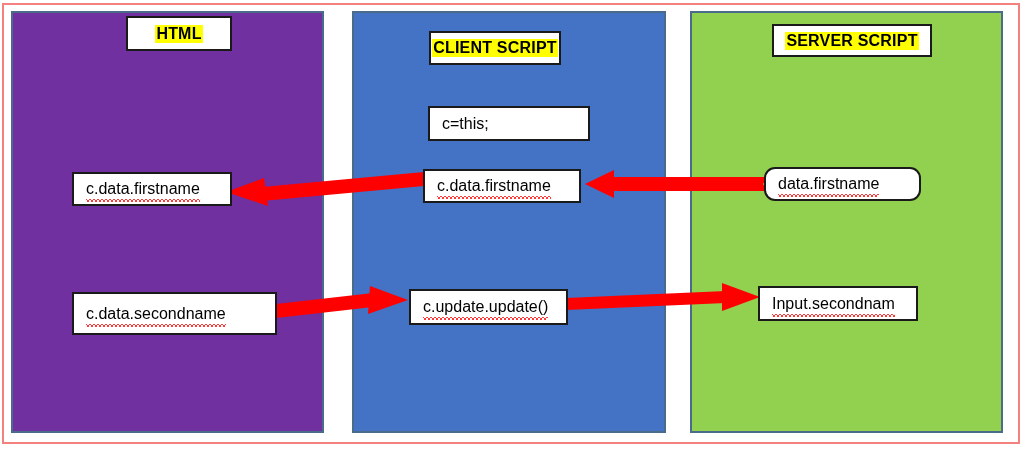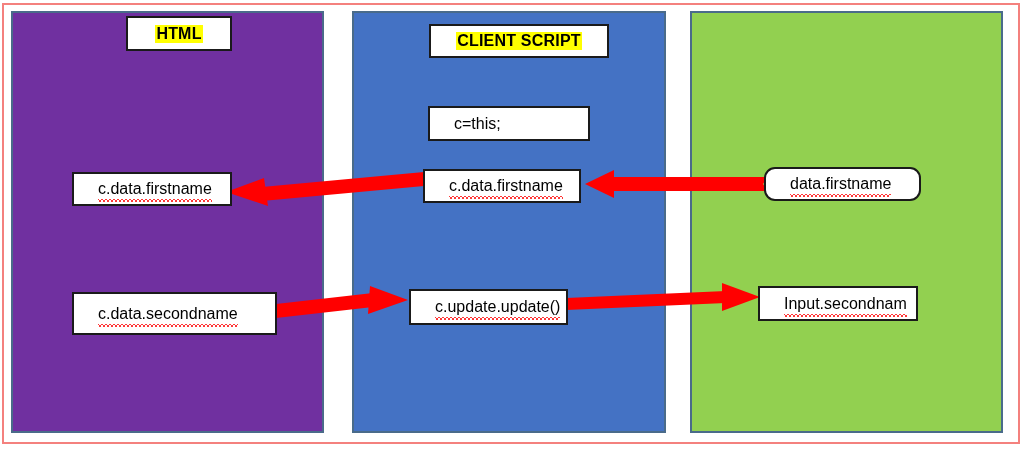--- a/index.html
+++ b/index.html
@@ -58,21 +58,21 @@
     background: #ffffff;
     border: 2px solid #1a1a1a;
     display: flex;
     align-items: center;
     color: #000000;
     font-size: 16px;
     white-space: nowrap;
     z-index: 5;
   }
   .label-box.centered { justify-content: center; }
-  .label-box.lefty { justify-content: flex-start; padding-left: 24px; }
+  .label-box.lefty { justify-content: flex-start; padding-left: 12px; }
   .hl {
     background: #ffff00;
     font-weight: bold;
     font-size: 16px;
     letter-spacing: 0.2px;
     padding: 0 1px;
   }
   
   .sp {
     position: relative;
@@ -88,21 +88,21 @@
     background-image:
       linear-gradient(45deg, transparent 0%, transparent 30%, #ff2d2d 30%, #ff2d2d 55%, transparent 55%, transparent 100%),
       linear-gradient(-45deg, transparent 0%, transparent 30%, #ff2d2d 30%, #ff2d2d 55%, transparent 55%, transparent 100%);
     background-size: 4px 3px;
     background-repeat: repeat-x;
     opacity: 0.95;
   }
 
   
   #title-html   { left: 126px; top: 16px;  width: 106px;  height: 35px; }
-  #title-client { left: 429px; top: 24px;  width: 180px; height: 34px; }
+  #title-client { left: 429px; top: 31px;  width: 132px; height: 34px; }
   #title-server { left: 772px; top: 24px;  width: 160px; height: 33px; }
 
   
   #box-cthis        { left: 428px; top: 106px; width: 162px; height: 35px; }
   #box-html-first   { left: 72px;  top: 172px; width: 160px; height: 34px; }
   #box-client-first { left: 423px; top: 169px; width: 158px; height: 34px; }
   #box-server-first { left: 764px; top: 167px; width: 157px; height: 34px; border-radius: 11px; }
   #box-html-second  { left: 72px;  top: 292px; width: 205px; height: 43px; }
   #box-client-upd   { left: 409px; top: 289px; width: 159px; height: 36px; }
   #box-server-input { left: 758px; top: 286px; width: 160px; height: 35px; }
@@ -152,20 +152,23 @@
   </svg>
 
   <div class="label-box centered" id="title-html">
     <span class="hl">HTML</span>
   </div>
 
   <div class="label-box centered" id="title-client">
     <span class="hl">CLIENT SCRIPT</span>
   </div>
 
+  <div class="label-box centered" id="title-server">
+    <span class="hl">SERVER SCRIPT</span>
+  </div>
 
   <div class="label-box lefty" id="box-html-first">
     <span class="sp">c.data.firstname</span>
   </div>
 
   <div class="label-box lefty" id="box-html-second">
     <span class="sp">c.data.secondname</span>
   </div>
 
   <div class="label-box lefty" id="box-cthis">

